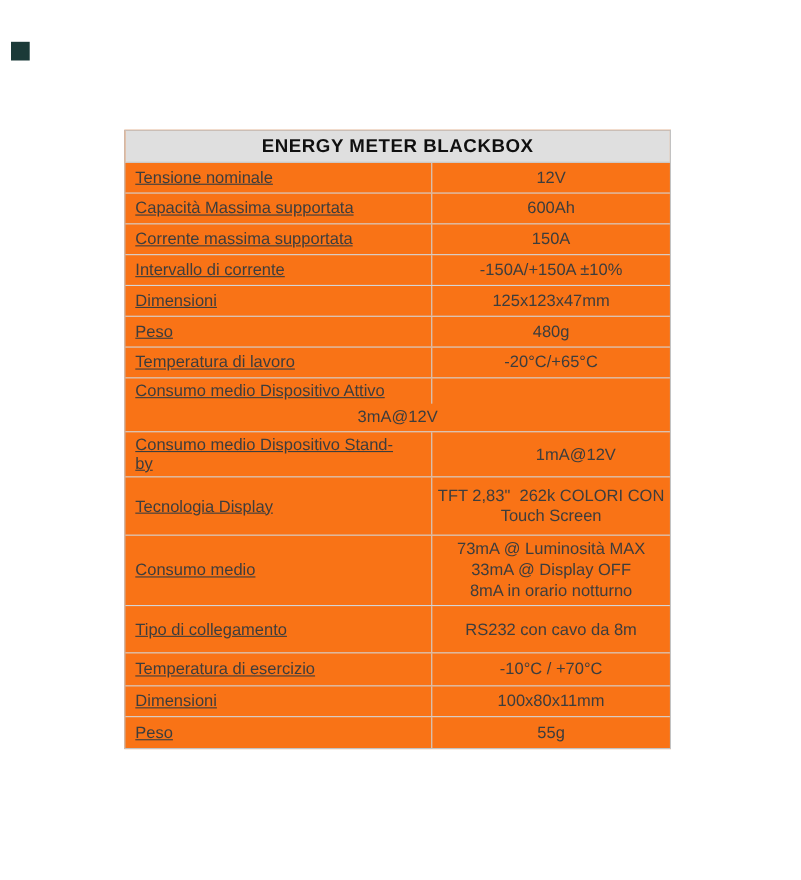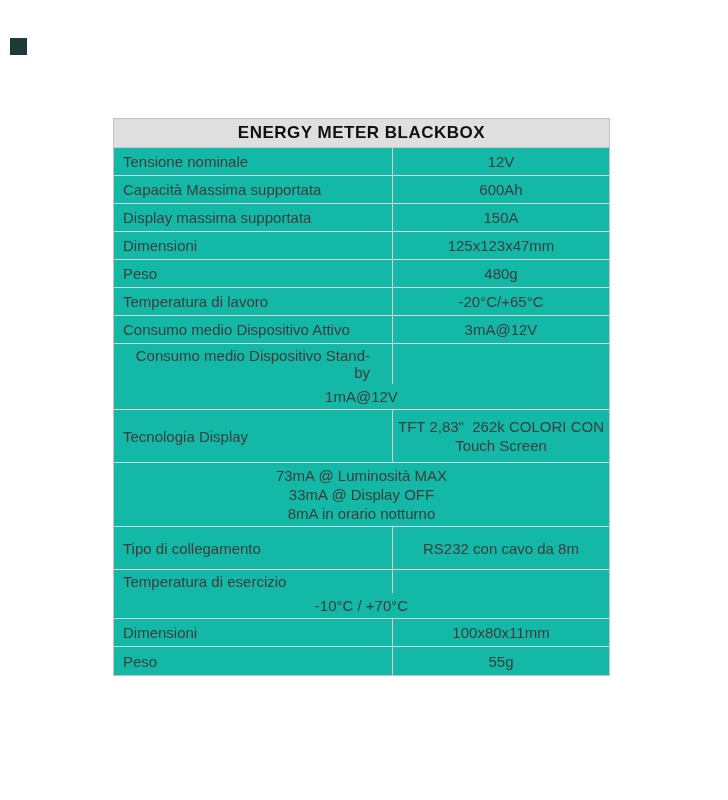--- a/index.html
+++ b/index.html
@@ -23,21 +23,21 @@
     height: 17px;
     background: var(--corner-color, #1b3a38);
   }
   .spec-table {
     position: absolute;
     left: 113px;
     top: 118px;
     width: 497px;
     box-sizing: border-box;
     border: 1px solid #c2c2c2;
-    background: #14b8a6;
+    background: #f97316;
   }
   .tbl-header {
     box-sizing: border-box;
     height: 29px;
     display: flex;
     align-items: center;
     justify-content: center;
     background: var(--header-bg, #dfdfdf);
     border-bottom: 1px solid #c9c9c9;
     color: var(--header-text, #101010);
@@ -55,32 +55,33 @@
     color: var(--body-text, #3d3d3d);
     font-size: 15px;
   }
   #rows-1 .row:last-child { border-bottom: none; }
   
   #rows-0 .row:nth-child(8) { min-height: 31px; flex-direction: column; }
   #rows-0 .row:nth-child(9) { min-height: 35px; gap: 45px; }
   #rows-1 .row:nth-child(1) { min-height: 53px; }
   #rows-1 .row:nth-child(2) { min-height: 62px; }
   #rows-1 .row:nth-child(3) { min-height: 43px; }
-  #rows-1 .row:nth-child(4) { min-height: 30px; flex-direction: column; }
+  #rows-1 .row:nth-child(4) { min-height: 30px; }
   .cell {
     box-sizing: border-box;
     display: flex;
     align-items: center;
     white-space: pre-wrap;
   }
   .cell.label {
     width: 279px;
     padding: 3px 22px 3px 9px;
     border-right: 1px solid #d0d0d0;
-    text-align: right;
+    text-align: left;
+    text-decoration: underline;
   }
   .cell.value {
     flex: 1;
     padding: 3px 4px;
     justify-content: center;
     text-align: center;
     flex-direction: column;
   }
   .cell.value .line {
     line-height: 19px;
@@ -99,22 +100,26 @@
     <div class="rows" id="rows-0">
         <div class="row">
           <div class="cell label">Tensione nominale</div>
           <div class="cell value"><div class="line">12V</div></div>
         </div>
         <div class="row">
           <div class="cell label">Capacità Massima supportata</div>
           <div class="cell value"><div class="line">600Ah</div></div>
         </div>
         <div class="row">
-          <div class="cell label">Display massima supportata</div>
+          <div class="cell label">Corrente massima supportata</div>
           <div class="cell value"><div class="line">150A</div></div>
+        </div>
+        <div class="row">
+          <div class="cell label">Intervallo di corrente</div>
+          <div class="cell value"><div class="line">-150A/+150A ±10%</div></div>
         </div>
         <div class="row">
           <div class="cell label">Dimensioni</div>
           <div class="cell value"><div class="line">125x123x47mm</div></div>
         </div>
         <div class="row">
           <div class="cell label">Peso</div>
           <div class="cell value"><div class="line">480g</div></div>
         </div>
         <div class="row">
@@ -130,20 +135,21 @@
           <div class="cell value"><div class="line">1mA@12V</div></div>
         </div>
       </div>
 
     <div class="rows" id="rows-1">
         <div class="row">
           <div class="cell label">Tecnologia Display</div>
           <div class="cell value"><div class="line">TFT 2,83"  262k COLORI CON</div><div class="line">Touch Screen</div></div>
         </div>
         <div class="row">
+          <div class="cell label">Consumo medio</div>
           <div class="cell value"><div class="line">73mA @ Luminosità MAX</div><div class="line">33mA @ Display OFF</div><div class="line">8mA in orario notturno</div></div>
         </div>
         <div class="row">
           <div class="cell label">Tipo di collegamento</div>
           <div class="cell value"><div class="line">RS232 con cavo da 8m</div></div>
         </div>
         <div class="row">
           <div class="cell label">Temperatura di esercizio</div>
           <div class="cell value"><div class="line">-10°C / +70°C</div></div>
         </div>

